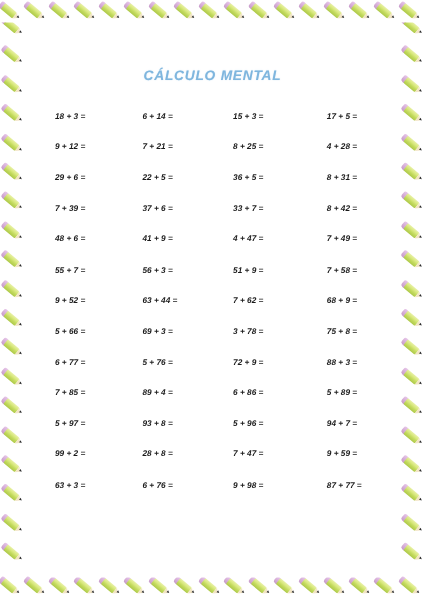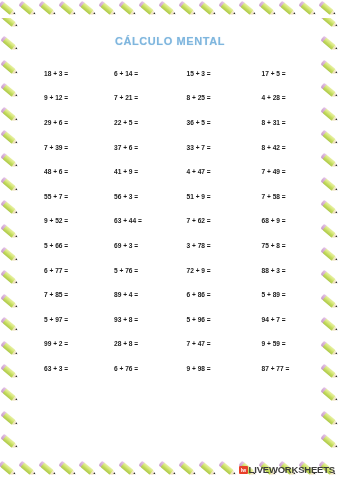--- a/index.html
+++ b/index.html
@@ -75,24 +75,25 @@
     height: 0;
     border-top: 1.7px solid transparent;
     border-bottom: 1.7px solid transparent;
     border-left: 2.3px solid #2b2b2b;
   }
 
   
   #content {
     position: absolute;
     left: 24px;
-    top: 18px;
+    top: 38px;
     width: 292px;
     height: 424px;
     background: #ffffff;
+    font-style: italic;
   }
 
   #title {
     text-align: center;
     color: #7fb6de;
     font-size: 11px;
     font-weight: bold;
     letter-spacing: 0.6px;
     margin-top: 17px;
     margin-bottom: 0;
@@ -677,18 +678,14 @@
             <td class="c0">63 + 3 =</td>
             <td class="c1">6 + 76 =</td>
             <td class="c2">9 + 98 =</td>
             <td class="c3">87 + 77 =</td>
           </tr>
         </tbody>
     </table>
 
   </div>
 
-  <div id="watermark">
-    <span class="lw-badge">lw</span>
-    <span class="lw-text">LIVEWORKSHEETS</span>
-  </div>
 
 </div>
 
 </body></html>

